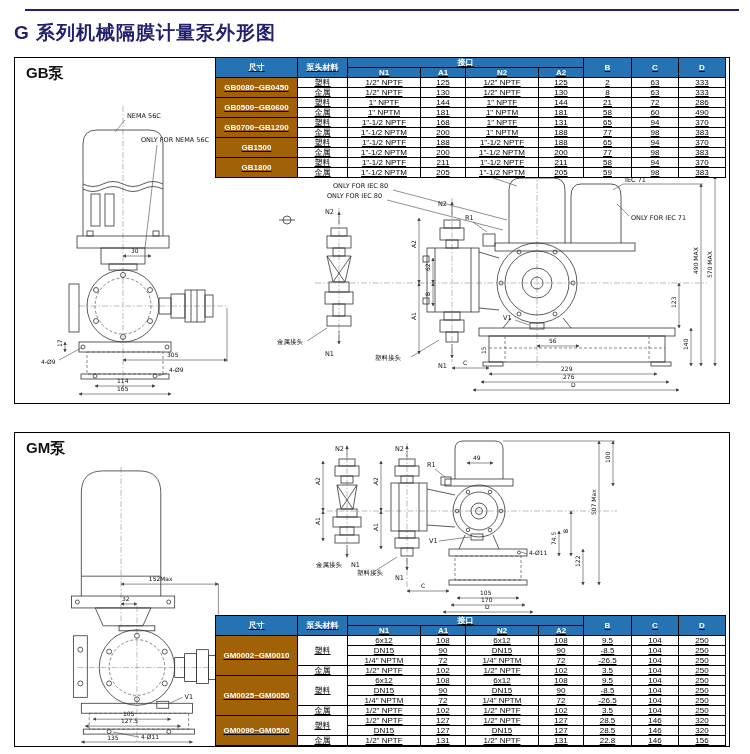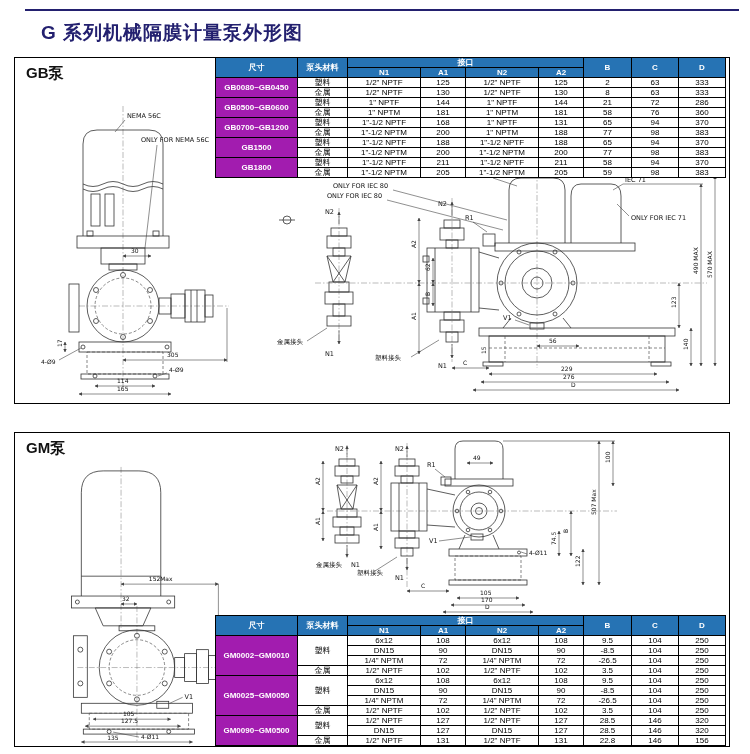--- a/index.html
+++ b/index.html
@@ -1,32 +1,32 @@
 <!DOCTYPE html>
 <html><head>
 <meta charset="utf-8">
 <style>
   html,body{margin:0;padding:0;background:#fff;}
   .canvas{position:relative;width:750px;height:754px;background:#fff;
           font-family:"Liberation Sans","DejaVu Sans",sans-serif;overflow:hidden;}
   .toprule{position:absolute;left:25px;top:9px;width:714px;height:2px;background:#23206f;}
-  .title{position:absolute;left:41px;top:20px;font-size:19px;font-weight:bold;color:#23206f;letter-spacing:1px;}
+  .title{position:absolute;left:14px;top:20px;font-size:19px;font-weight:bold;color:#23206f;letter-spacing:1px;}
   .panel{position:absolute;left:14px;width:714px;border:1px solid #000;background:#fff;overflow:hidden;}
   #gb-panel{top:57px;height:345px;}
   #gm-panel{top:432px;height:313px;}
   .panel-label{position:absolute;left:11px;top:6px;font-size:15px;font-weight:bold;color:#111;}
   .dwg{position:absolute;}
-  table.spec{border-collapse:collapse;table-layout:fixed;position:absolute;border:1.5px solid #000;background:#fff;}
+  table.spec{border-collapse:collapse;table-layout:fixed;position:absolute;border:1.5px solid #000;background:#fff;text-decoration:underline;}
   #gb-table{left:200px;top:-1px;width:510px;}
   #gm-table{left:200px;top:182px;width:510px;}
   .spec th,.spec td{border:1px solid #000;font-size:8px;padding:0;text-align:center;
                     white-space:nowrap;overflow:hidden;}
   .spec th{background:#2673b4;color:#fff;font-weight:bold;height:9px;line-height:9px;}
   .spec td{height:9px;line-height:9px;color:#000;}
-  .spec td.size{background:#a21caf;color:#fff;font-weight:bold;}
+  .spec td.size{background:#a16207;color:#fff;font-weight:bold;}
   svg text{font-family:"DejaVu Sans",sans-serif;}
   .lbl{font-size:6.5px;fill:#111;}
   .dim{font-size:6px;fill:#111;}
   .ln{stroke:#333;stroke-width:0.8;fill:none;}
   .dl{stroke:#444;stroke-width:0.6;fill:none;}
   .cl{stroke:#777;stroke-width:0.5;stroke-dasharray:6,2,1.5,2;fill:none;}
   .dash{stroke:#555;stroke-width:0.7;stroke-dasharray:3,2;fill:none;}
 </style>
 </head>
 <body>
@@ -292,22 +292,22 @@
             <td>72</td>
             <td>286</td>
           </tr>
           <tr>
             <td rowspan="1">金属</td>
             <td>1" NPTM</td>
             <td>181</td>
             <td>1" NPTM</td>
             <td>181</td>
             <td>58</td>
-            <td>76</td>
-            <td>360</td>
+            <td>60</td>
+            <td>490</td>
           </tr>
           <tr>
             <td rowspan="2" class="size">GB0700~GB1200</td>
             <td rowspan="1">塑料</td>
             <td>1"-1/2 NPTF</td>
             <td>168</td>
             <td>1" NPTF</td>
             <td>131</td>
             <td>65</td>
             <td>94</td>

